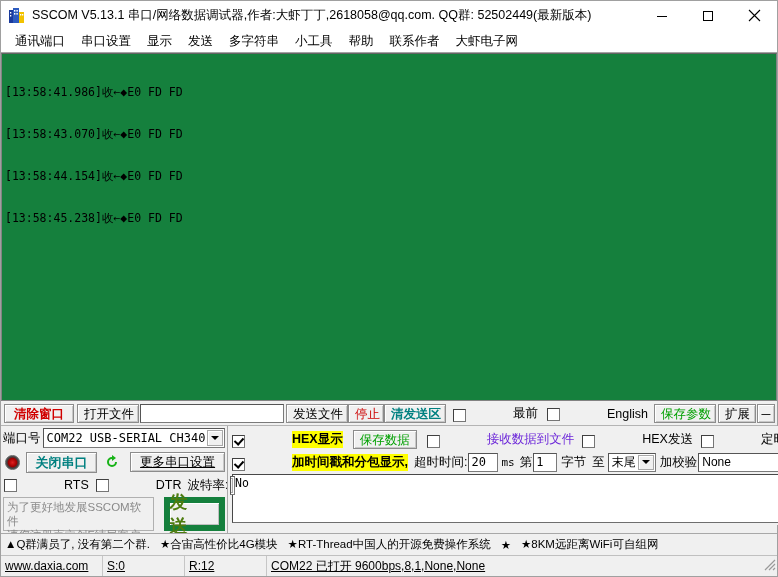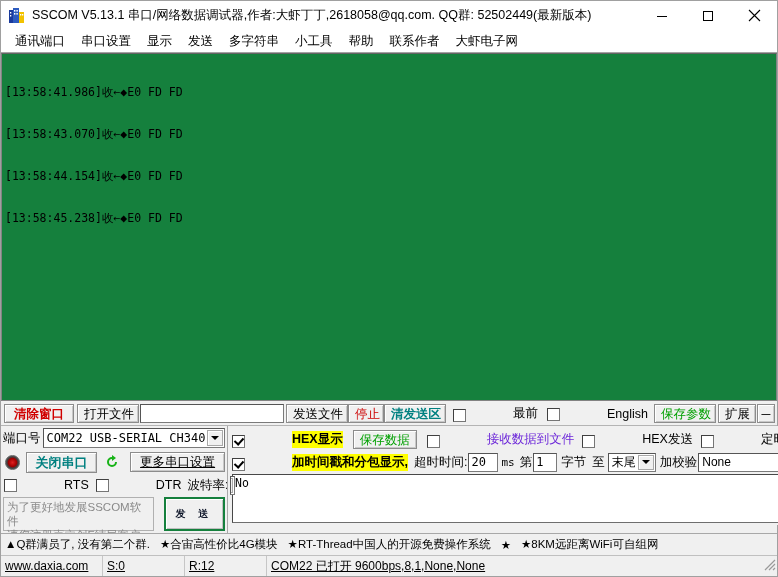--- a/index.html
+++ b/index.html
@@ -244,26 +244,26 @@
     background: #f0f0f0;
     color: #8a8a8a;
     font-size: 11.5px;
     line-height: 14px;
     padding: 2px 2px 0 3px;
     box-sizing: border-box;
     white-space: pre-line;
   }
 
   .sendbtn {
-    border: 2px solid #15803d;
+    border: 6px solid #15803d;
     background: #f0f0f0;
     box-shadow: inset 1px 1px 0 #ffffff, inset -1px -1px 0 #bfbfbf;
-    color: #0f172a;
+    color: #4d7c0f;
     font-weight: bold;
-    font-size: 10px;
+    font-size: 18px;
     display: flex;
     align-items: center;
     justify-content: center;
     letter-spacing: 5px;
     box-sizing: border-box;
   }
 
   
   .adbar {
     height: 21px;

